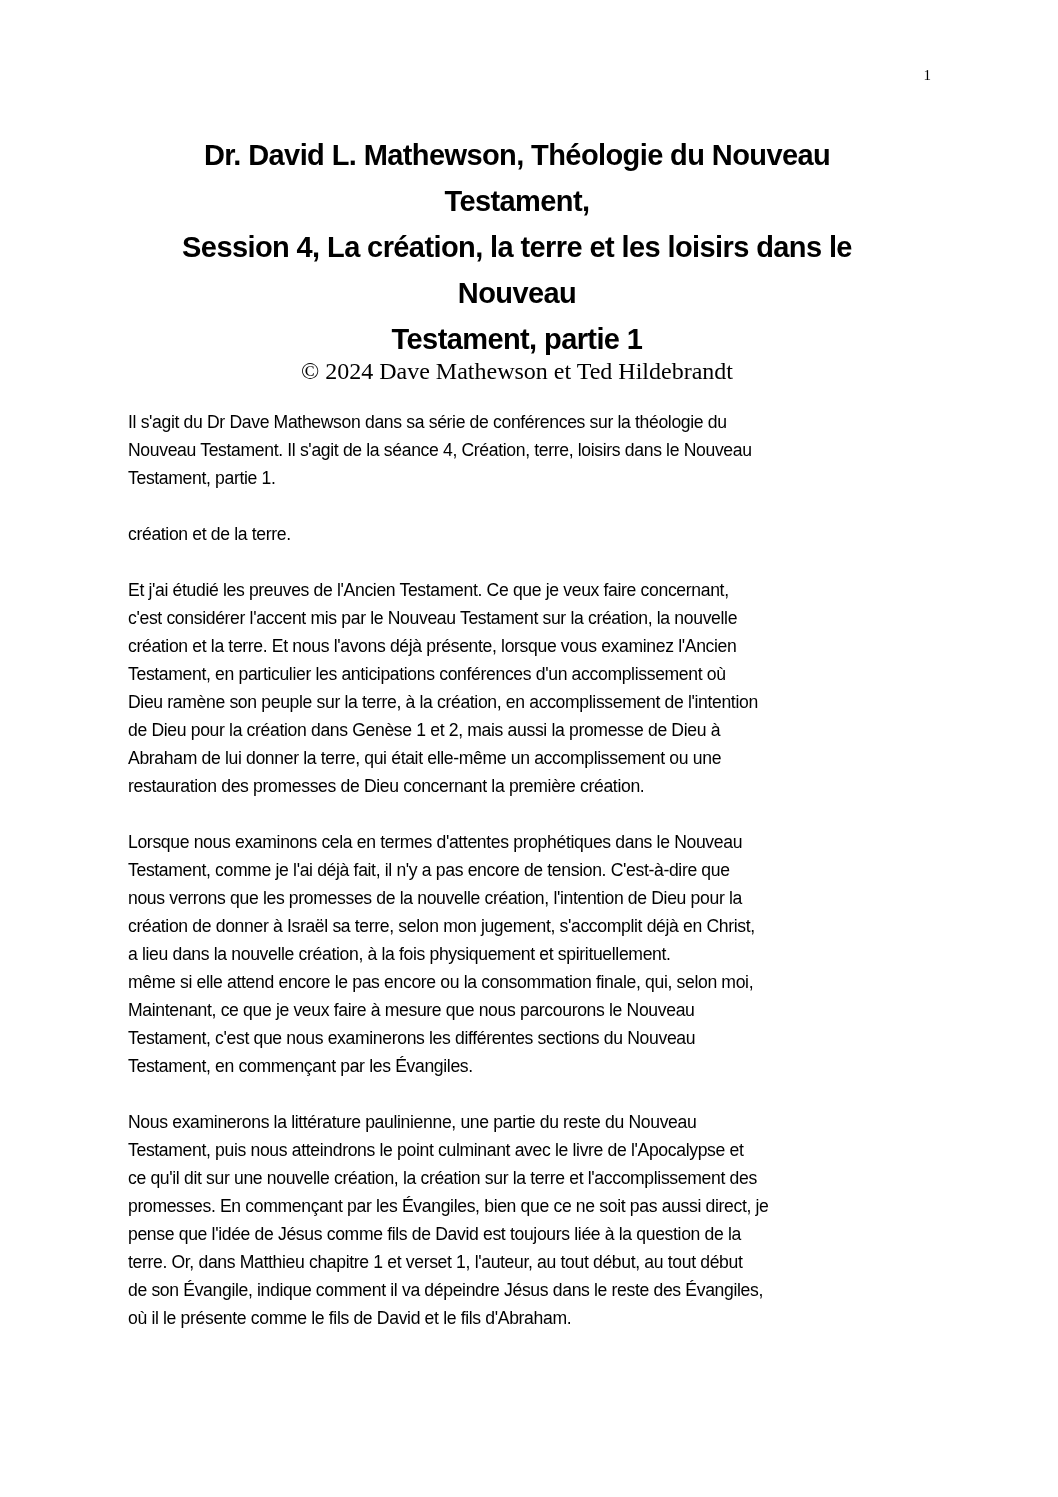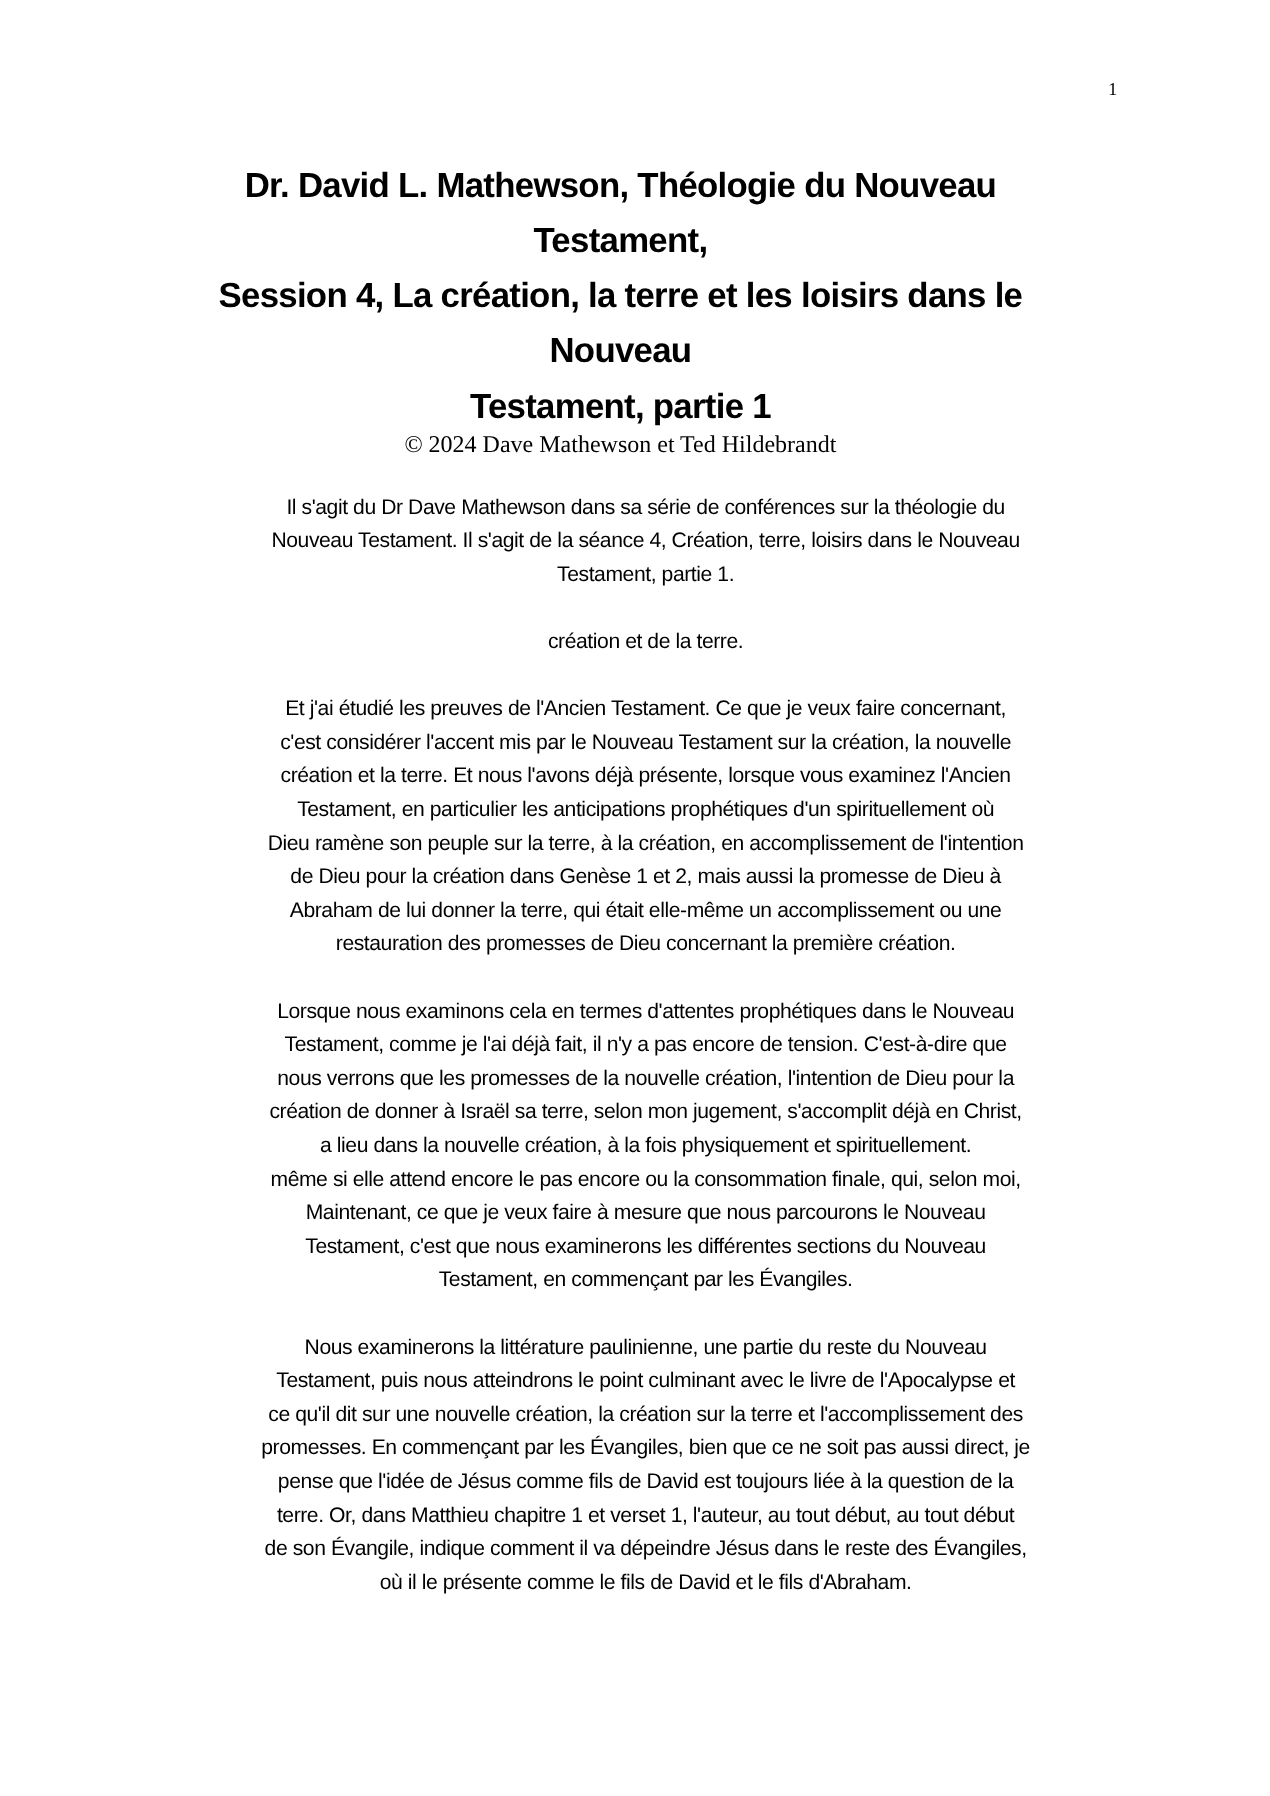--- a/index.html
+++ b/index.html
@@ -32,37 +32,36 @@
     .title-line {
       font-family: "Liberation Sans", sans-serif;
       font-weight: bold;
       font-size: 29px;
       line-height: 46px;
       letter-spacing: -0.6px;
       white-space: nowrap;
     }
     .copyright {
       font-family: "Liberation Serif", serif;
-      font-size: 20px;
+      font-size: 24px;
       line-height: 22px;
       margin-top: -2px;
     }
     .body-text {
       position: absolute;
       top: 408px;
       left: 128px;
       width: 820px;
     }
     .paragraph {
       margin: 0 0 28px 0;
       font-family: "Liberation Sans", sans-serif;
       font-size: 17.6px;
       line-height: 28px;
       letter-spacing: -0.35px;
-      text-align: center;
     }
     .line {
       display: block;
       white-space: nowrap;
     }
   </style>
 </head>
 <body>
 
 <div class="page-number">1</div>
@@ -82,21 +81,21 @@
     <span class="line">Nouveau Testament. Il s'agit de la séance 4, Création, terre, loisirs dans le Nouveau</span>
     <span class="line">Testament, partie 1.</span>
   </p>
   <p class="paragraph">
     <span class="line">création et de la terre.</span>
   </p>
   <p class="paragraph">
     <span class="line">Et j'ai étudié les preuves de l'Ancien Testament. Ce que je veux faire concernant,</span>
     <span class="line">c'est considérer l'accent mis par le Nouveau Testament sur la création, la nouvelle</span>
     <span class="line">création et la terre. Et nous l'avons déjà présente, lorsque vous examinez l'Ancien</span>
-    <span class="line">Testament, en particulier les anticipations prophétiques d'un spirituellement où</span>
+    <span class="line">Testament, en particulier les anticipations conférences d'un accomplissement où</span>
     <span class="line">Dieu ramène son peuple sur la terre, à la création, en accomplissement de l'intention</span>
     <span class="line">de Dieu pour la création dans Genèse 1 et 2, mais aussi la promesse de Dieu à</span>
     <span class="line">Abraham de lui donner la terre, qui était elle-même un accomplissement ou une</span>
     <span class="line">restauration des promesses de Dieu concernant la première création.</span>
   </p>
   <p class="paragraph">
     <span class="line">Lorsque nous examinons cela en termes d'attentes prophétiques dans le Nouveau</span>
     <span class="line">Testament, comme je l'ai déjà fait, il n'y a pas encore de tension. C'est-à-dire que</span>
     <span class="line">nous verrons que les promesses de la nouvelle création, l'intention de Dieu pour la</span>
     <span class="line">création de donner à Israël sa terre, selon mon jugement, s'accomplit déjà en Christ,</span>

